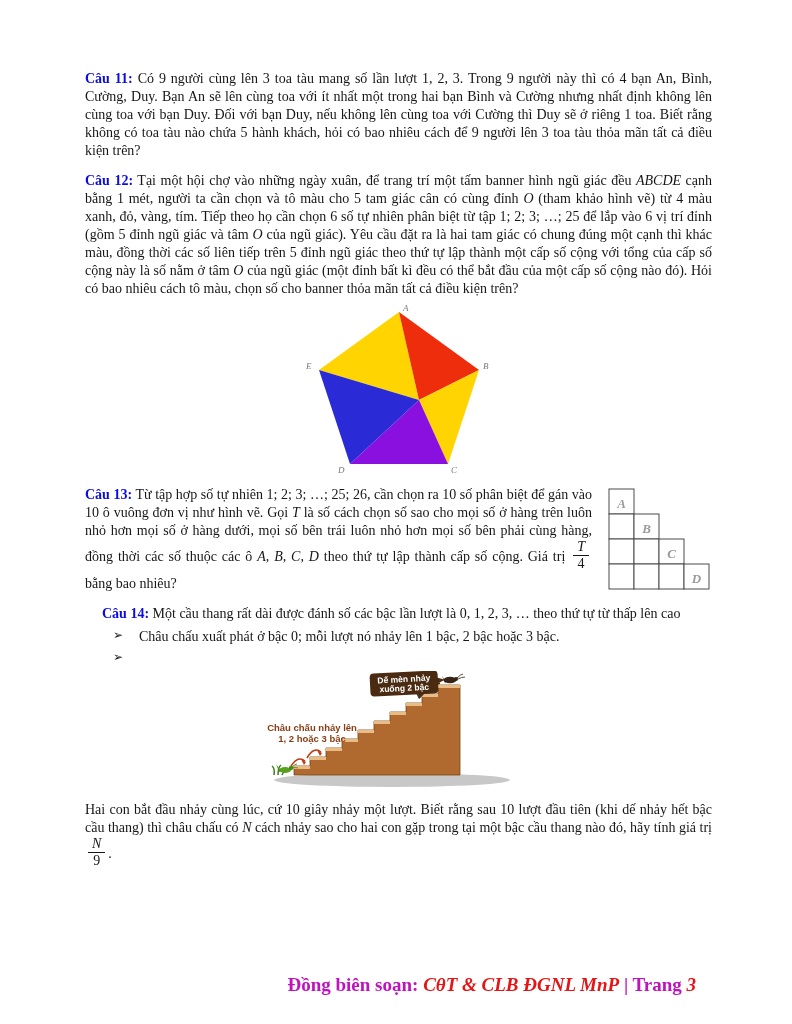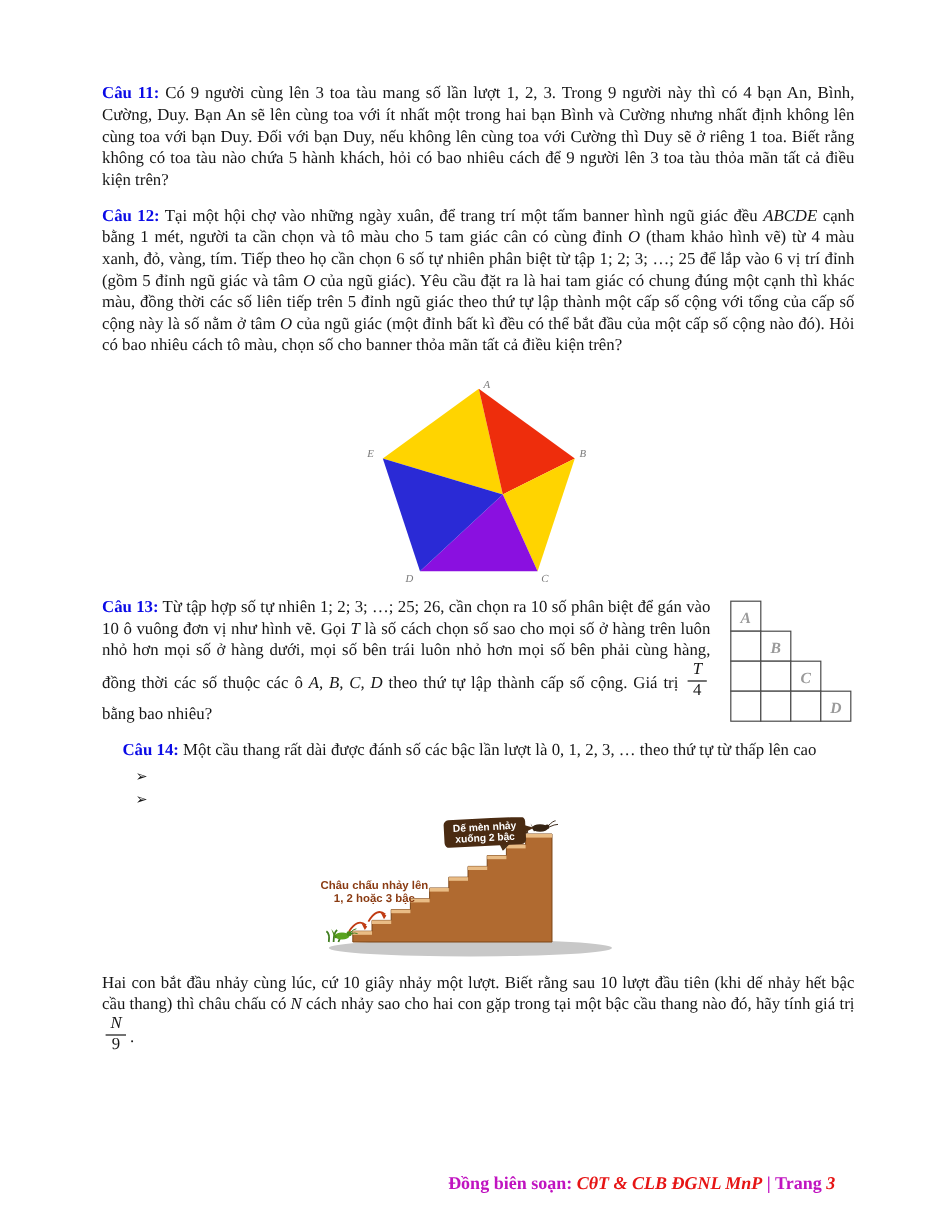--- a/index.html
+++ b/index.html
@@ -10,40 +10,40 @@
   .q-label{color:#0a0ae6;font-weight:bold;}
   .m{font-style:italic;}
   .frac{display:inline-block;vertical-align:middle;text-align:center;line-height:1.15;margin:1px 3px;transform:translateY(-2px);}
   .fnum{display:block;border-bottom:1px solid #161616;padding:0 4px;font-style:italic;}
   .fden{display:block;}
   .fig-center{display:flex;justify-content:center;margin:2px 0 10px;}
   .grid-float{float:right;margin:2px 0 6px 16px;}
   .bullet-row{display:flex;margin:0 0 4px 28px;line-height:1.285;text-align:left;}
   .bullet-marker{width:26px;flex:none;font-size:12px;}
   .q14-intro{margin-bottom:5px;margin-left:17px;}
-  .footer{position:absolute;right:80px;bottom:28px;font-size:15px;white-space:nowrap;}
+  .footer{position:absolute;right:80px;bottom:28px;font-size:19px;white-space:nowrap;}
   .fm{color:#c013c0;font-weight:bold;}
   .fr{color:#e61414;font-weight:bold;font-style:italic;}
   svg text{font-family:"Liberation Serif",serif;}
   .sans{font-family:"Liberation Sans",sans-serif;}
   .vlabel{font-style:italic;fill:#7a7a7a;}
   .glabel{font-style:italic;font-weight:bold;fill:#9a9a9a;}
 </style>
 </head>
 <body>
 
 <div class="page">
   <div class="content">
 
     <div class="para">
       <span class="q-label">Câu 11:</span>
       <span><span>Có 9 người cùng lên 3 toa tàu mang số lần lượt 1, 2, 3. Trong 9 người này thì có 4 bạn An, Bình, Cường, Duy. Bạn An sẽ lên cùng toa với ít nhất một trong hai bạn Bình và Cường nhưng nhất định không lên cùng toa với bạn Duy. Đối với bạn Duy, nếu không lên cùng toa với Cường thì Duy sẽ ở riêng 1 toa. Biết rằng không có toa tàu nào chứa 5 hành khách, hỏi có bao nhiêu cách để 9 người lên 3 toa tàu thỏa mãn tất cả điều kiện trên?</span></span>
     </div>
 
-    <div class="para" style="margin-bottom:16px;">
+    <div class="para" style="margin-bottom:4px;">
       <span class="q-label">Câu 12:</span>
       <span><span>Tại một hội chợ vào những ngày xuân, để trang trí một tấm banner hình ngũ giác đều </span><span class="m">ABCDE</span><span> cạnh bằng 1 mét, người ta cần chọn và tô màu cho 5 tam giác cân có cùng đỉnh </span><span class="m">O</span><span> (tham khảo hình vẽ) từ 4 màu xanh, đỏ, vàng, tím. Tiếp theo họ cần chọn 6 số tự nhiên phân biệt từ tập 1; 2; 3; …; 25 để lắp vào 6 vị trí đỉnh (gồm 5 đỉnh ngũ giác và tâm </span><span class="m">O</span><span> của ngũ giác). Yêu cầu đặt ra là hai tam giác có chung đúng một cạnh thì khác màu, đồng thời các số liên tiếp trên 5 đỉnh ngũ giác theo thứ tự lập thành một cấp số cộng với tổng của cấp số cộng này là số nằm ở tâm </span><span class="m">O</span><span> của ngũ giác (một đỉnh bất kì đều có thể bắt đầu của một cấp số cộng nào đó). Hỏi có bao nhiêu cách tô màu, chọn số cho banner thỏa mãn tất cả điều kiện trên?</span></span>
     </div>
 
     <div class="fig-center">
       <svg width="210" height="174" viewBox="0 0 210 174">
         <polygon points="25,68 105,10 125,98" fill="#ffd400"></polygon>
         <polygon points="105,10 185,68 125,98" fill="#ee2d0c"></polygon>
         <polygon points="185,68 154,162 125,98" fill="#ffd400"></polygon>
         <polygon points="154,162 56,162 125,98" fill="#8a10e0"></polygon>
@@ -81,20 +81,21 @@
       <span><span>Từ tập hợp số tự nhiên 1; 2; 3; …; 25; 26, cần chọn ra 10 số phân biệt để gán vào 10 ô vuông đơn vị như hình vẽ. Gọi </span><span class="m">T</span><span> là số cách chọn số sao cho mọi số ở hàng trên luôn nhỏ hơn mọi số ở hàng dưới, mọi số bên trái luôn nhỏ hơn mọi số bên phải cùng hàng, đồng thời các số thuộc các ô </span><span class="m">A, B, C, D</span><span> theo thứ tự lập thành cấp số cộng. Giá trị </span><span class="frac"><span class="fnum">T</span><span class="fden">4</span></span><span> bằng bao nhiêu?</span></span>
     </div>
 
     <div class="para q14-intro">
       <span class="q-label">Câu 14:</span>
       <span><span>Một cầu thang rất dài được đánh số các bậc lần lượt là 0, 1, 2, 3, … theo thứ tự từ thấp lên cao</span></span>
     </div>
 
     <div class="bullet-row">
       <span class="bullet-marker">➢</span>
+      <span><span>Châu chấu xuất phát ở bậc 0; mỗi lượt nó nhảy lên 1 bậc, 2 bậc hoặc 3 bậc.</span></span>
     </div>
     <div class="bullet-row">
       <span class="bullet-marker">➢</span>
     </div>
 
     <div class="fig-center" style="margin:6px 0 10px;">
       <svg width="270" height="120" viewBox="0 0 270 120">
         <ellipse cx="128" cy="109" rx="118" ry="7" fill="#c8c8c8"></ellipse>
         <path fill="#b06a30" stroke="#7a4414" stroke-width="0.8" d="M30,104 L30,95 L46,95 L46,86 L62,86 L62,77 L78,77 L78,68 L94,68 L94,59 L110,59 L110,50 L126,50 L126,41 L142,41 L142,32 L158,32 L158,23 L174,23 L174,14 L196,14 L196,104 Z"></path>
         <g fill="#e9bc85">

